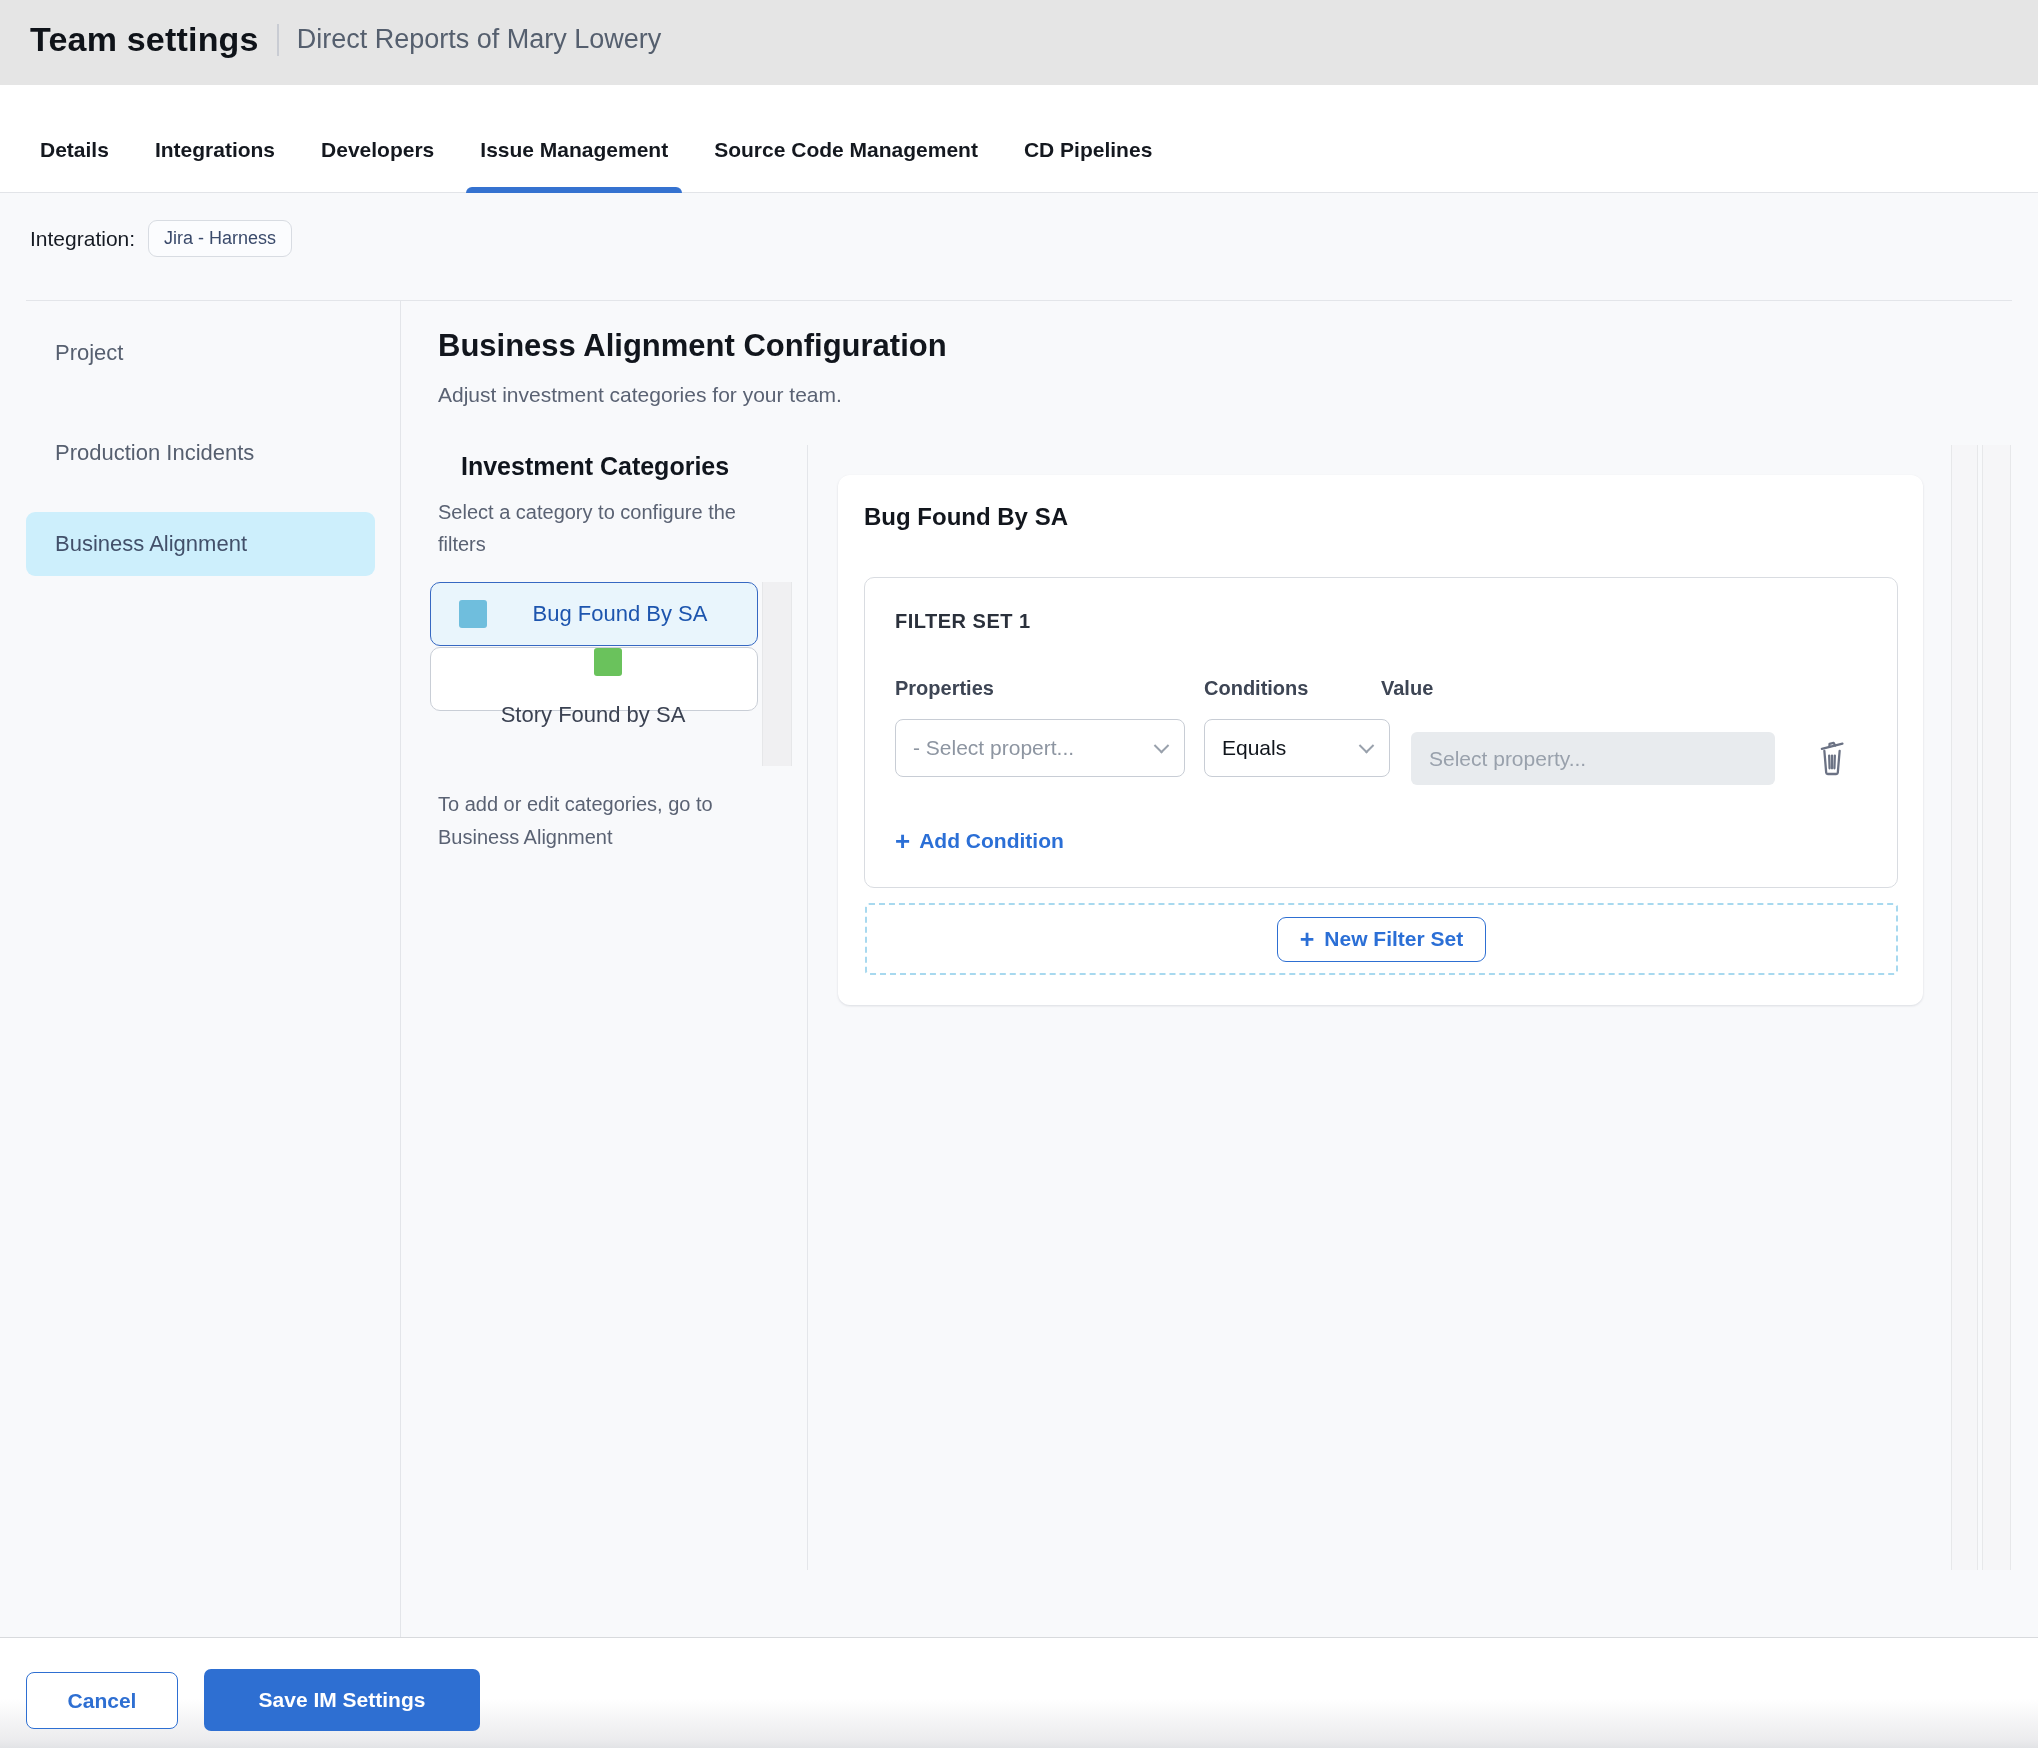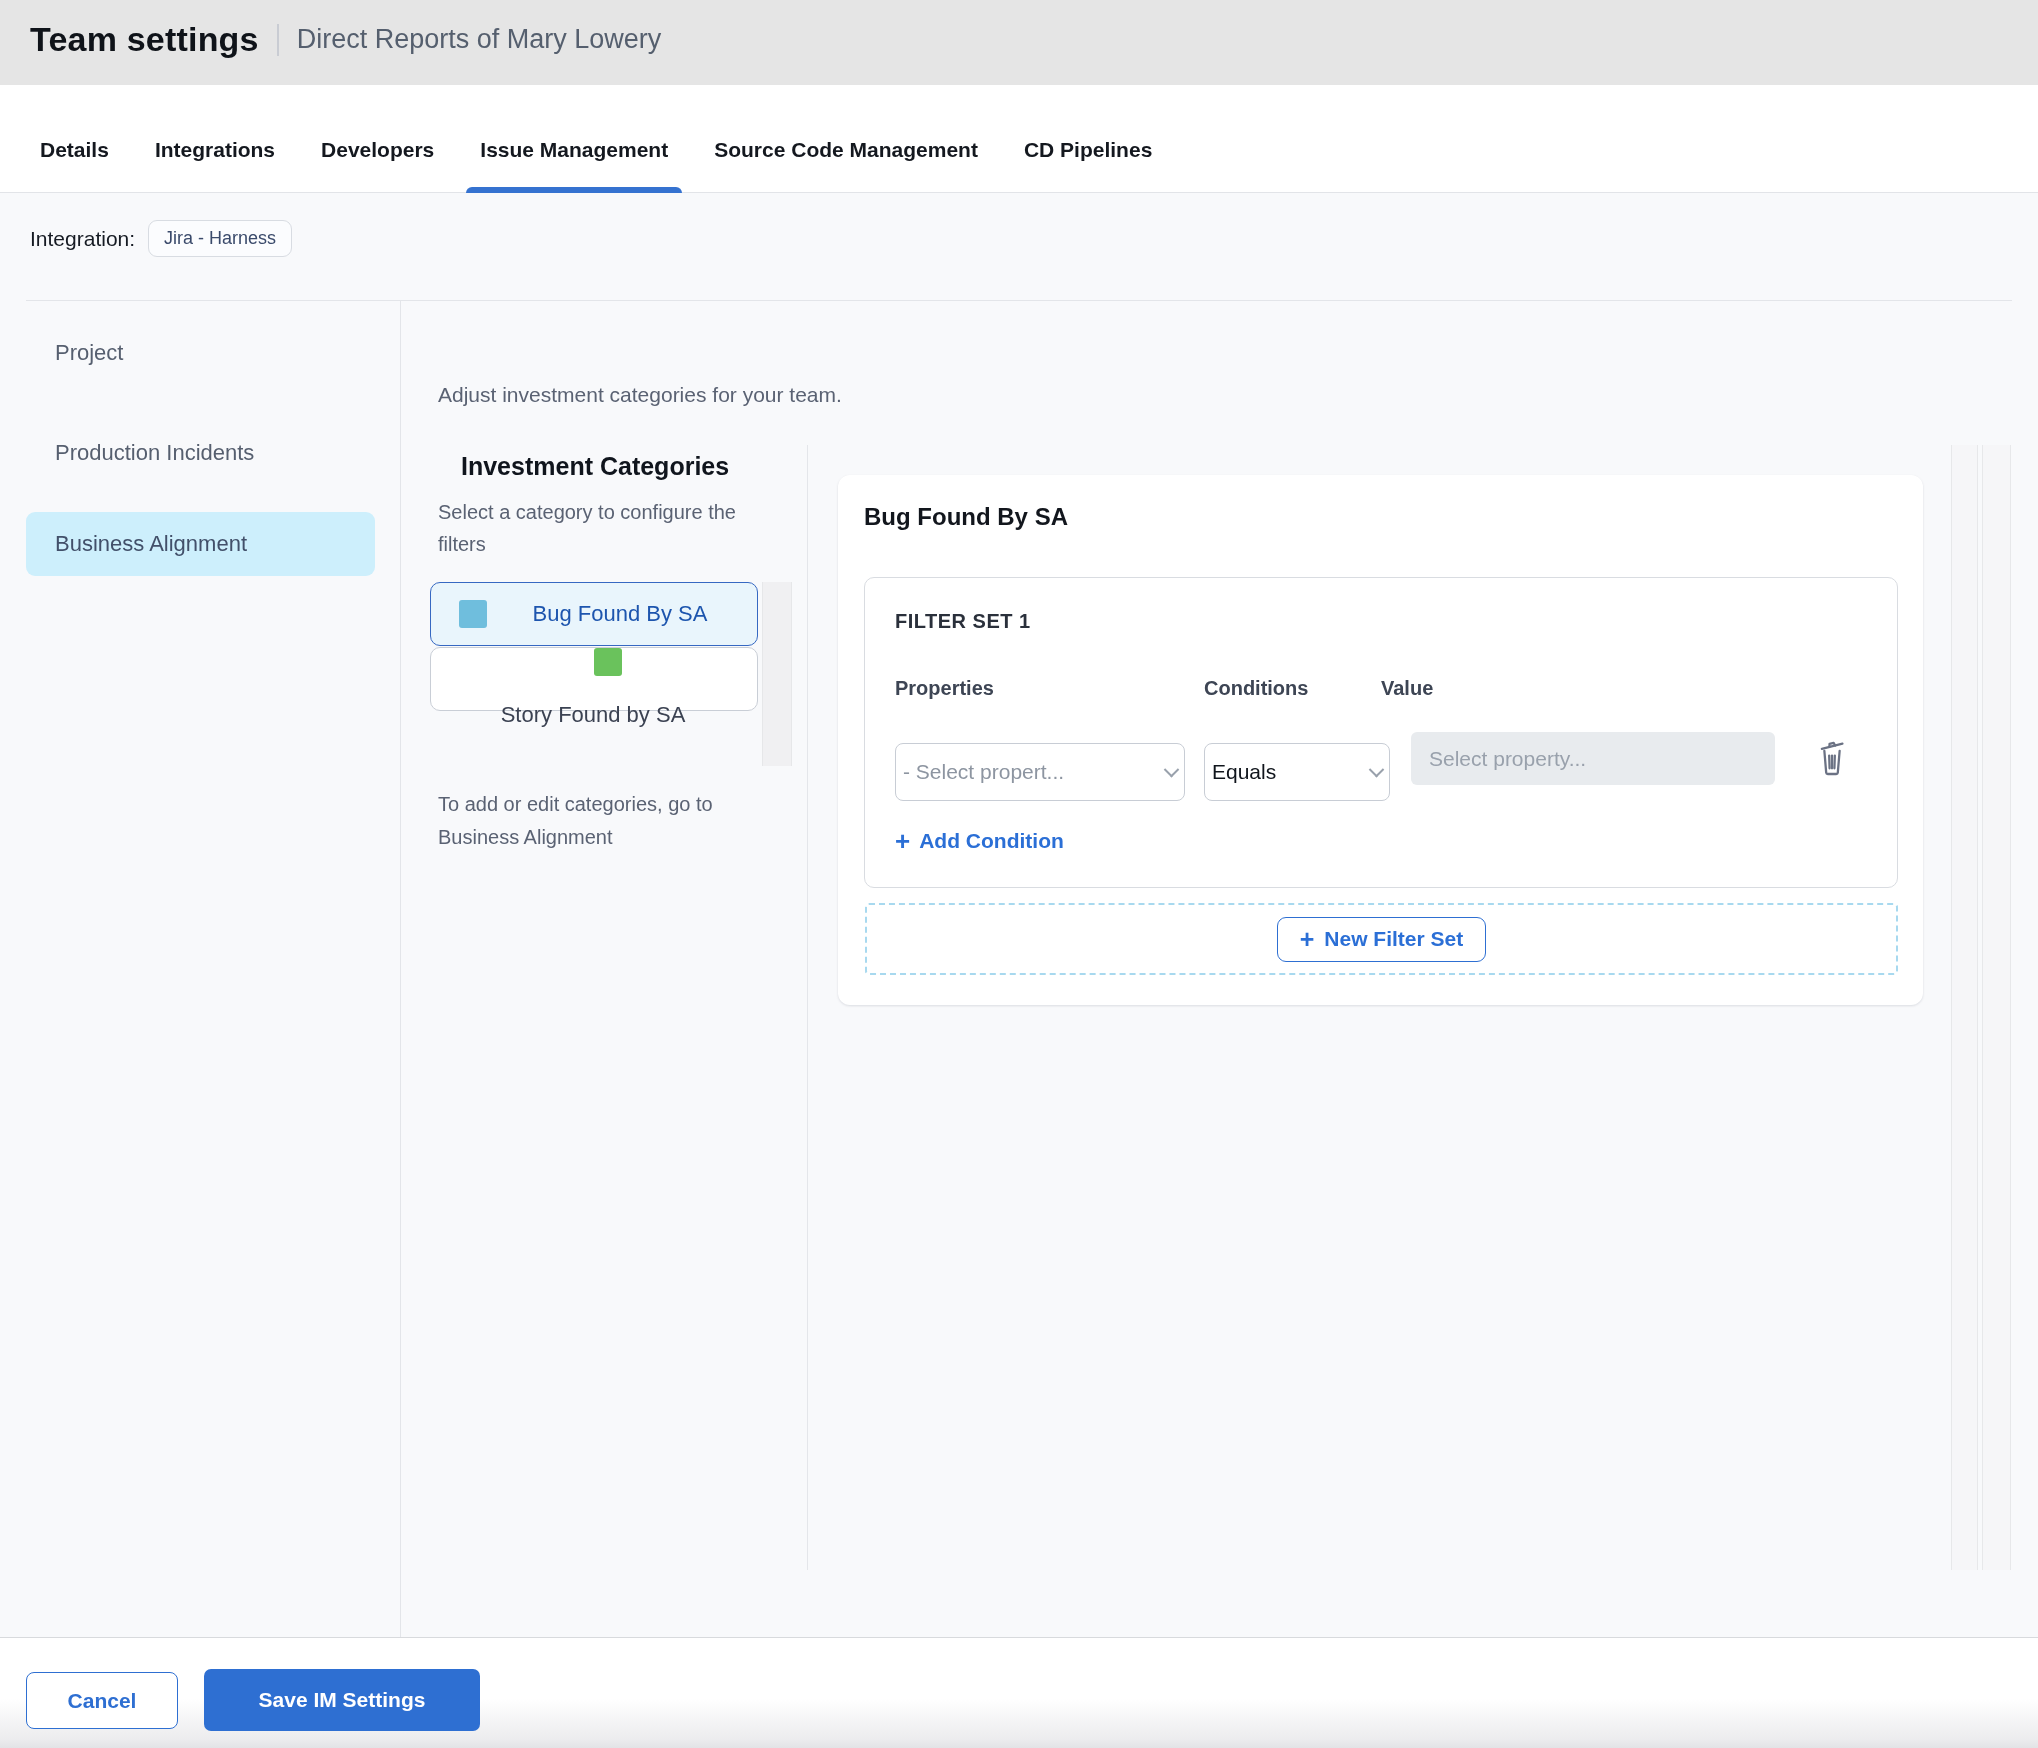--- a/index.html
+++ b/index.html
@@ -61,22 +61,22 @@
   .cat-footnote { position:absolute; left:438px; top:788px; width:340px; font-size:20px; line-height:33px; color:#5a6273; }
 
   
   .card { position:absolute; left:838px; top:475px; width:1085px; height:530px; background:#ffffff; border-radius:12px;
           box-shadow:0 1px 3px rgba(20,30,50,.08), 0 1px 2px rgba(20,30,50,.05); }
   .card-title { position:absolute; left:26px; top:28px; font-size:24px; font-weight:bold; color:#12161d; }
   .filterset { position:absolute; left:26px; top:102px; width:1034px; height:311px; border:1px solid #d9dce1; border-radius:10px; background:#ffffff; }
   .fs-label { position:absolute; left:30px; top:32px; font-size:20px; font-weight:bold; color:#2a303b; letter-spacing:.5px; }
   .col-label { position:absolute; top:99px; font-size:20px; font-weight:bold; color:#3d4554; }
   .col-label.c0 { left:30px; } .col-label.c1 { left:339px; } .col-label.c2 { left:516px; }
-  .select-box { position:absolute; top:165px; height:58px; background:#ffffff; border:1px solid #c8cdd5; border-radius:8px;
-                display:flex; align-items:center; padding:0 7px; cursor:pointer; }
+  .select-box { position:absolute; top:141px; height:58px; background:#ffffff; border:1px solid #c8cdd5; border-radius:8px;
+                display:flex; align-items:center; padding:0 17px; cursor:pointer; }
   .select-box.s0 { left:30px; width:290px; }
   .select-box.s1 { left:339px; width:186px; }
   .select-box .sel-text { flex:1; font-size:21px; }
   .select-box.s0 .sel-text { color:#8d95a1; }
   .select-box.s1 .sel-text { color:#10151c; }
   .chev { width:11px; height:11px; border-right:2px solid #99a1ac; border-bottom:2px solid #99a1ac;
           transform:rotate(45deg) translate(-2px,-2px); flex:0 0 auto; }
   .value-input { position:absolute; left:546px; top:154px; width:364px; height:53px; background:#e8ebee; border:none;
                  border-radius:6px; padding:0 18px; font-size:21px; color:#2a303b; font-family:"Liberation Sans", sans-serif; }
   .value-input::placeholder { color:#99a1ac; }
@@ -134,20 +134,21 @@
   <div class="hdivider"></div>
   <div class="vdivider1"></div>
   <div class="vdivider2"></div>
 
   <div class="side-item i0">Project</div>
   <div class="side-item i1">Production Incidents</div>
   <div class="side-selected">
     <span>Business Alignment</span>
   </div>
 
+  <div class="main-title">Business Alignment Configuration</div>
   <div class="main-sub">Adjust investment categories for your team.</div>
 
   <div class="cat-heading">Investment Categories</div>
   <div class="cat-helper">Select a category to configure the filters</div>
 
   <div class="cat-btn b0 selected">
     <span class="swatch" style="background: rgb(111, 190, 221);"></span>
     <span class="cat-label">Bug Found By SA</span>
   </div>
   <div class="cat-btn b1">

